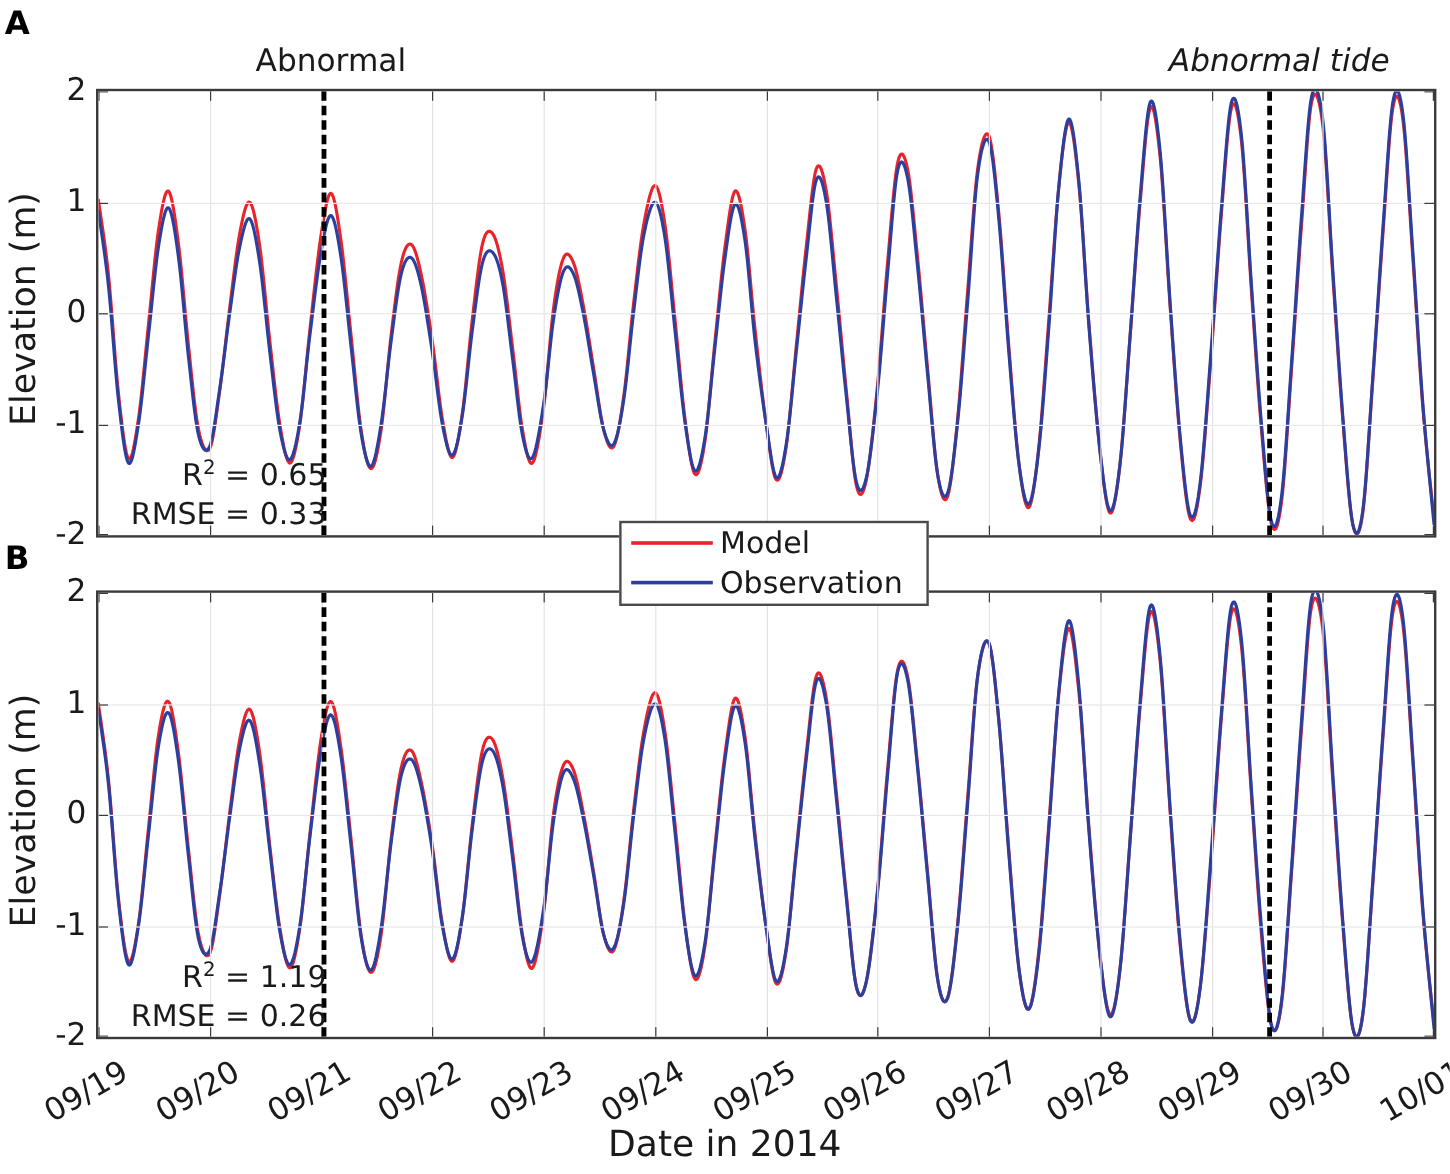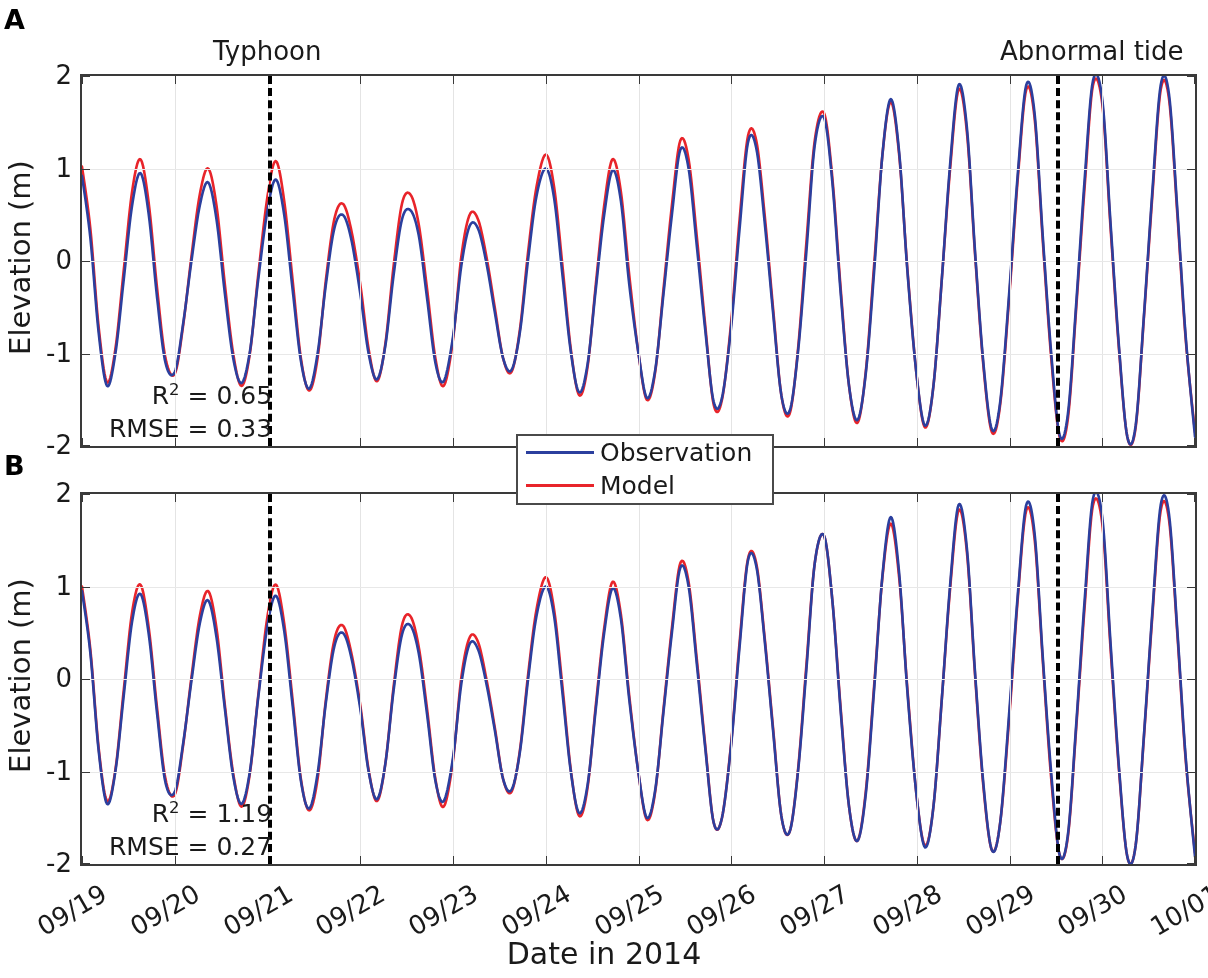--- a/index.html
+++ b/index.html
@@ -174,22 +174,22 @@
     color: #1a1a1a;
     line-height: 1;
   }
 </style>
 </head>
 <body>
 
 <div class="panel-letter" id="letter-a">A</div>
 <div class="panel-letter" id="letter-b">B</div>
 
-<div class="event-label" id="typhoon-label" style="left: 213px;">Typhoon</div>
-<div class="event-label" id="abnormal-tide-label" style="left: 1000px;">Abnormal tide</div>
+<div class="event-label" id="typhoon-label" style="left: 213px;">Abnormal</div>
+<div class="event-label" id="abnormal-tide-label" style="left: 974px; font-style: italic;">Abnormal tide</div>
 
 <div class="axes" id="axes-a">
   <svg class="svg-series" id="svg-a" width="1113" height="370">
       <path d="M0.00 90.65 L0.50 94.17 L1.14 98.49 L1.89 103.52 L2.74 109.20 L3.65 115.45 L4.61 122.20 L5.58 129.36 L6.54 136.87 L7.48 144.65 L8.35 152.63 L9.18 161.22 L10.02 170.76 L10.85 181.00 L11.69 191.68 L12.52 202.57 L13.36 213.43 L14.19 224.01 L15.03 234.05 L15.86 243.33 L16.70 251.60 L17.53 259.25 L18.36 266.76 L19.20 274.00 L20.03 280.84 L20.87 287.15 L21.70 292.80 L22.54 297.66 L23.37 301.59 L24.21 304.48 L25.04 306.18 L25.88 306.61 L26.71 305.86 L27.55 304.07 L28.38 301.36 L29.22 297.85 L30.05 293.68 L30.89 288.96 L31.72 283.84 L32.56 278.44 L33.39 272.88 L34.22 266.85 L35.06 260.05 L35.89 252.62 L36.73 244.69 L37.56 236.40 L38.40 227.88 L39.23 219.27 L40.07 210.70 L40.90 202.32 L41.74 194.25 L42.57 186.18 L43.41 177.78 L44.24 169.21 L45.08 160.58 L45.91 152.05 L46.75 143.75 L47.58 135.81 L48.42 128.39 L49.25 121.61 L50.09 115.63 L50.92 110.17 L51.75 104.96 L52.59 100.09 L53.42 95.66 L54.26 91.75 L55.09 88.45 L55.93 85.86 L56.76 84.07 L57.60 83.17 L58.43 83.25 L59.27 84.40 L60.10 86.57 L60.94 89.64 L61.77 93.53 L62.61 98.11 L63.44 103.27 L64.28 108.92 L65.11 114.94 L65.95 121.22 L66.78 127.65 L67.61 134.58 L68.45 142.32 L69.28 150.68 L70.12 159.51 L70.95 168.64 L71.79 177.89 L72.62 187.09 L73.46 196.09 L74.29 204.69 L75.13 212.75 L75.96 220.57 L76.78 228.49 L77.60 236.41 L78.42 244.21 L79.24 251.77 L80.07 258.99 L80.90 265.75 L81.75 271.94 L82.60 277.43 L83.48 282.13 L84.37 286.16 L85.29 289.72 L86.22 292.80 L87.16 295.34 L88.11 297.33 L89.06 298.73 L90.01 299.51 L90.94 299.65 L91.86 299.10 L92.75 297.85 L93.62 295.72 L94.48 292.66 L95.32 288.78 L96.16 284.23 L96.98 279.12 L97.80 273.59 L98.62 267.75 L99.44 261.75 L100.27 255.71 L101.10 249.75 L101.93 243.64 L102.77 237.12 L103.60 230.27 L104.44 223.18 L105.27 215.93 L106.11 208.61 L106.94 201.31 L107.78 194.12 L108.61 187.11 L109.44 180.38 L110.28 173.72 L111.11 166.93 L111.95 160.10 L112.78 153.32 L113.62 146.67 L114.45 140.24 L115.29 134.11 L116.12 128.37 L116.96 123.10 L117.79 118.40 L118.63 114.07 L119.46 109.90 L120.30 106.00 L121.13 102.42 L121.97 99.26 L122.80 96.60 L123.64 94.51 L124.47 93.08 L125.31 92.38 L126.14 92.50 L126.97 93.47 L127.81 95.21 L128.64 97.67 L129.48 100.77 L130.31 104.47 L131.15 108.68 L131.98 113.36 L132.82 118.43 L133.65 123.83 L134.49 129.50 L135.32 135.72 L136.16 142.71 L136.99 150.32 L137.83 158.40 L138.66 166.79 L139.50 175.34 L140.33 183.91 L141.17 192.33 L142.00 200.45 L142.84 208.13 L143.67 215.60 L144.50 223.18 L145.34 230.78 L146.17 238.32 L147.01 245.70 L147.84 252.86 L148.68 259.70 L149.51 266.14 L150.35 272.10 L151.18 277.50 L152.02 282.53 L152.85 287.38 L153.69 291.97 L154.52 296.22 L155.36 300.05 L156.19 303.36 L157.03 306.09 L157.86 308.14 L158.70 309.43 L159.53 309.88 L160.36 309.47 L161.20 308.28 L162.03 306.38 L162.87 303.81 L163.70 300.63 L164.54 296.89 L165.37 292.65 L166.21 287.97 L167.04 282.90 L167.88 277.50 L168.71 271.51 L169.53 264.73 L170.35 257.31 L171.17 249.38 L171.99 241.08 L172.82 232.54 L173.65 223.92 L174.50 215.34 L175.35 206.95 L176.22 198.88 L177.12 190.82 L178.04 182.45 L178.97 173.92 L179.91 165.34 L180.86 156.85 L181.81 148.57 L182.76 140.64 L183.69 133.19 L184.61 126.35 L185.50 120.25 L186.37 114.64 L187.23 109.24 L188.07 104.15 L188.91 99.46 L189.73 95.28 L190.55 91.68 L191.37 88.77 L192.19 86.64 L193.02 85.38 L193.85 85.10 L194.68 85.87 L195.52 87.64 L196.35 90.30 L197.19 93.75 L198.02 97.88 L198.86 102.57 L199.69 107.73 L200.53 113.23 L201.36 118.99 L202.20 124.88 L203.03 131.16 L203.86 138.11 L204.70 145.61 L205.53 153.53 L206.37 161.76 L207.20 170.19 L208.04 178.69 L208.87 187.15 L209.71 195.46 L210.54 203.50 L211.38 211.57 L212.21 219.97 L213.05 228.54 L213.88 237.17 L214.72 245.70 L215.55 254.01 L216.39 261.94 L217.22 269.36 L218.06 276.14 L218.89 282.13 L219.72 287.53 L220.56 292.60 L221.39 297.28 L222.23 301.51 L223.06 305.25 L223.90 308.43 L224.73 311.00 L225.57 312.91 L226.40 314.09 L227.24 314.50 L228.07 314.09 L228.91 312.91 L229.74 311.00 L230.58 308.43 L231.41 305.25 L232.25 301.51 L233.08 297.28 L233.92 292.60 L234.75 287.53 L235.59 282.13 L236.42 276.05 L237.25 269.06 L238.09 261.35 L238.92 253.12 L239.76 244.55 L240.59 235.84 L241.43 227.18 L242.26 218.78 L243.10 210.82 L243.93 203.50 L244.77 196.54 L245.60 189.58 L246.44 182.70 L247.27 175.99 L248.11 169.51 L248.94 163.34 L249.78 157.57 L250.61 152.26 L251.45 147.51 L252.28 143.38 L253.11 139.82 L253.95 136.74 L254.78 134.11 L255.62 131.93 L256.45 130.19 L257.29 128.88 L258.12 127.98 L258.96 127.48 L259.79 127.37 L260.63 127.65 L261.46 128.36 L262.28 129.55 L263.10 131.19 L263.92 133.24 L264.74 135.69 L265.57 138.48 L266.40 141.61 L267.25 145.03 L268.10 148.71 L268.97 152.63 L269.87 156.90 L270.79 161.62 L271.72 166.74 L272.66 172.18 L273.61 177.89 L274.56 183.79 L275.51 189.83 L276.44 195.94 L277.36 202.06 L278.25 208.13 L279.12 214.37 L279.98 221.00 L280.82 227.89 L281.66 234.91 L282.48 241.95 L283.30 248.86 L284.12 255.54 L284.94 261.85 L285.77 267.67 L286.60 272.88 L287.43 277.74 L288.27 282.53 L289.10 287.15 L289.94 291.49 L290.77 295.42 L291.61 298.85 L292.44 301.66 L293.28 303.73 L294.11 304.97 L294.94 305.25 L295.78 304.55 L296.61 302.96 L297.45 300.56 L298.28 297.44 L299.12 293.69 L299.95 289.38 L300.79 284.59 L301.62 279.42 L302.46 273.95 L303.29 268.25 L304.13 262.00 L304.96 254.92 L305.80 247.20 L306.63 239.00 L307.47 230.50 L308.30 221.87 L309.14 213.30 L309.97 204.95 L310.81 197.00 L311.64 189.62 L312.47 182.52 L313.31 175.32 L314.14 168.15 L314.98 161.11 L315.81 154.30 L316.65 147.84 L317.48 141.84 L318.32 136.40 L319.15 131.64 L319.99 127.65 L320.82 124.41 L321.66 121.80 L322.49 119.78 L323.33 118.29 L324.16 117.30 L325.00 116.77 L325.83 116.66 L326.67 116.92 L327.50 117.51 L328.33 118.40 L329.17 119.63 L330.00 121.27 L330.84 123.32 L331.67 125.76 L332.51 128.58 L333.34 131.76 L334.18 135.31 L335.01 139.21 L335.85 143.44 L336.68 148.00 L337.52 153.03 L338.35 158.63 L339.19 164.70 L340.02 171.15 L340.86 177.89 L341.69 184.83 L342.53 191.88 L343.36 198.94 L344.20 205.93 L345.03 212.75 L345.86 219.69 L346.70 226.99 L347.53 234.53 L348.37 242.17 L349.20 249.75 L350.04 257.15 L350.87 264.23 L351.71 270.84 L352.54 276.85 L353.38 282.13 L354.21 286.92 L355.03 291.52 L355.85 295.84 L356.67 299.77 L357.49 303.23 L358.32 306.10 L359.15 308.30 L360.00 309.73 L360.85 310.28 L361.72 309.88 L362.62 308.41 L363.54 305.95 L364.47 302.60 L365.41 298.48 L366.36 293.69 L367.31 288.34 L368.26 282.55 L369.19 276.43 L370.11 270.08 L371.00 263.63 L371.87 256.61 L372.73 248.68 L373.57 240.06 L374.41 230.99 L375.23 221.71 L376.05 212.45 L376.87 203.46 L377.69 194.95 L378.52 187.18 L379.35 180.38 L380.18 174.32 L381.02 168.65 L381.85 163.37 L382.69 158.51 L383.52 154.07 L384.36 150.07 L385.19 146.53 L386.03 143.45 L386.86 140.85 L387.69 138.75 L388.53 137.19 L389.36 136.20 L390.20 135.72 L391.03 135.72 L391.87 136.15 L392.70 136.97 L393.54 138.15 L394.37 139.64 L395.21 141.39 L396.04 143.38 L396.88 145.70 L397.71 148.48 L398.55 151.66 L399.38 155.18 L400.22 158.98 L401.05 163.02 L401.89 167.24 L402.72 171.57 L403.56 175.97 L404.39 180.38 L405.22 184.90 L406.06 189.66 L406.89 194.62 L407.73 199.73 L408.56 204.95 L409.40 210.23 L410.23 215.55 L411.07 220.85 L411.90 226.10 L412.74 231.25 L413.57 236.50 L414.41 242.02 L415.24 247.68 L416.08 253.38 L416.91 259.00 L417.75 264.44 L418.58 269.58 L419.42 274.32 L420.25 278.54 L421.08 282.13 L421.92 285.26 L422.75 288.16 L423.59 290.76 L424.42 293.00 L425.26 294.84 L426.09 296.22 L426.93 297.08 L427.76 297.37 L428.60 297.03 L429.43 296.00 L430.27 294.25 L431.10 291.82 L431.94 288.76 L432.77 285.12 L433.61 280.97 L434.44 276.35 L435.28 271.33 L436.11 265.96 L436.95 260.29 L437.78 254.38 L438.61 247.95 L439.45 240.80 L440.28 233.07 L441.12 224.92 L441.95 216.51 L442.79 207.98 L443.62 199.48 L444.46 191.18 L445.29 183.22 L446.13 175.75 L446.96 168.57 L447.78 161.39 L448.60 154.29 L449.42 147.30 L450.24 140.48 L451.07 133.90 L451.90 127.61 L452.75 121.66 L453.60 116.10 L454.48 111.00 L455.37 106.16 L456.29 101.42 L457.22 96.87 L458.16 92.61 L459.11 88.74 L460.06 85.36 L461.01 82.56 L461.94 80.44 L462.86 79.09 L463.75 78.63 L464.62 79.03 L465.48 80.22 L466.32 82.12 L467.16 84.69 L467.98 87.88 L468.80 91.61 L469.62 95.85 L470.44 100.53 L471.27 105.60 L472.10 111.00 L472.93 116.97 L473.77 123.69 L474.60 131.04 L475.44 138.90 L476.27 147.13 L477.11 155.62 L477.94 164.24 L478.78 172.86 L479.61 181.37 L480.44 189.62 L481.28 197.93 L482.11 206.57 L482.95 215.43 L483.78 224.37 L484.62 233.27 L485.45 242.02 L486.29 250.47 L487.12 258.52 L487.96 266.03 L488.79 272.88 L489.63 279.33 L490.46 285.68 L491.30 291.80 L492.13 297.59 L492.97 302.94 L493.80 307.73 L494.64 311.85 L495.47 315.20 L496.31 317.66 L497.14 319.13 L497.97 319.60 L498.81 319.20 L499.64 317.99 L500.48 316.02 L501.31 313.34 L502.15 310.02 L502.98 306.11 L503.82 301.66 L504.65 296.73 L505.49 291.38 L506.32 285.28 L507.16 278.20 L507.99 270.33 L508.83 261.85 L509.66 252.93 L510.50 243.76 L511.33 234.51 L512.17 225.37 L513.00 216.51 L513.84 208.13 L514.67 199.93 L515.50 191.59 L516.34 183.18 L517.17 174.79 L518.01 166.50 L518.84 158.40 L519.68 150.56 L520.51 143.08 L521.35 136.03 L522.18 129.50 L523.02 123.21 L523.85 116.92 L524.69 110.77 L525.52 104.89 L526.36 99.44 L527.19 94.53 L528.03 90.33 L528.86 86.95 L529.70 84.54 L530.53 83.25 L531.36 83.07 L532.20 83.88 L533.03 85.58 L533.87 88.10 L534.70 91.34 L535.54 95.24 L536.37 99.70 L537.21 104.64 L538.04 109.97 L538.88 115.63 L539.71 121.91 L540.53 129.09 L541.35 137.01 L542.17 145.48 L542.99 154.36 L543.82 163.47 L544.65 172.64 L545.50 181.71 L546.35 190.51 L547.23 198.88 L548.12 207.07 L549.04 215.41 L549.97 223.82 L550.91 232.21 L551.86 240.50 L552.81 248.60 L553.76 256.44 L554.69 263.92 L555.61 270.97 L556.50 277.50 L557.37 283.77 L558.23 290.01 L559.07 296.09 L559.91 301.88 L560.73 307.27 L561.55 312.13 L562.37 316.33 L563.19 319.75 L564.02 322.27 L564.85 323.75 L565.68 324.22 L566.52 323.82 L567.35 322.61 L568.19 320.64 L569.02 317.97 L569.86 314.65 L570.69 310.74 L571.53 306.29 L572.36 301.36 L573.19 296.00 L574.03 289.92 L574.86 282.90 L575.70 275.10 L576.53 266.70 L577.37 257.84 L578.20 248.71 L579.04 239.47 L579.87 230.29 L580.71 221.32 L581.54 212.75 L582.38 204.34 L583.21 195.80 L584.05 187.19 L584.88 178.56 L585.72 169.97 L586.55 161.47 L587.39 153.12 L588.22 144.97 L589.06 137.08 L589.89 129.50 L590.72 121.90 L591.56 114.03 L592.39 106.09 L593.23 98.27 L594.06 90.77 L594.90 83.77 L595.73 77.47 L596.57 72.08 L597.40 67.77 L598.24 64.75 L599.07 62.96 L599.91 62.16 L600.74 62.29 L601.58 63.27 L602.41 65.04 L603.25 67.53 L604.08 70.66 L604.92 74.37 L605.75 78.59 L606.59 83.25 L607.42 88.64 L608.25 94.98 L609.09 102.13 L609.92 109.93 L610.76 118.23 L611.59 126.87 L612.43 135.71 L613.26 144.60 L614.10 153.37 L614.93 161.88 L615.77 170.33 L616.60 179.01 L617.44 187.85 L618.27 196.80 L619.11 205.81 L619.94 214.82 L620.78 223.78 L621.61 232.62 L622.45 241.30 L623.28 249.75 L624.11 258.36 L624.95 267.40 L625.78 276.64 L626.62 285.86 L627.45 294.84 L628.29 303.36 L629.12 311.20 L629.96 318.13 L630.79 323.93 L631.63 328.38 L632.46 331.62 L633.28 333.96 L634.10 335.44 L634.92 336.07 L635.74 335.89 L636.57 334.92 L637.40 333.20 L638.25 330.74 L639.10 327.58 L639.98 323.75 L640.87 318.99 L641.79 313.13 L642.72 306.33 L643.66 298.74 L644.61 290.51 L645.56 281.79 L646.51 272.74 L647.44 263.51 L648.36 254.26 L649.25 245.13 L650.12 235.80 L650.98 225.96 L651.82 215.72 L652.66 205.20 L653.48 194.54 L654.30 183.85 L655.12 173.27 L655.94 162.91 L656.77 152.90 L657.60 143.38 L658.43 133.91 L659.27 124.14 L660.10 114.27 L660.94 104.52 L661.77 95.10 L662.61 86.21 L663.44 78.06 L664.28 70.85 L665.11 64.81 L665.94 60.12 L666.78 56.72 L667.61 54.32 L668.45 52.87 L669.28 52.32 L670.12 52.61 L670.95 53.69 L671.79 55.50 L672.62 57.98 L673.46 61.08 L674.29 64.75 L675.13 69.26 L675.96 74.81 L676.80 81.27 L677.63 88.47 L678.47 96.26 L679.30 104.49 L680.14 113.00 L680.97 121.66 L681.81 130.29 L682.64 138.75 L683.47 147.27 L684.31 156.14 L685.14 165.29 L685.98 174.64 L686.81 184.13 L687.65 193.69 L688.48 203.26 L689.32 212.75 L690.15 222.10 L690.99 231.25 L691.82 240.54 L692.66 250.23 L693.49 260.14 L694.33 270.06 L695.16 279.81 L696.00 289.19 L696.83 298.01 L697.67 306.06 L698.50 313.17 L699.34 319.13 L700.17 324.16 L701.00 328.60 L701.84 332.40 L702.67 335.52 L703.51 337.91 L704.34 339.55 L705.18 340.38 L706.01 340.36 L706.85 339.46 L707.68 337.63 L708.52 334.71 L709.35 330.67 L710.19 325.63 L711.02 319.72 L711.86 313.05 L712.69 305.77 L713.53 297.98 L714.36 289.82 L715.20 281.41 L716.03 272.88 L716.86 263.90 L717.70 254.19 L718.53 243.88 L719.37 233.10 L720.20 222.00 L721.04 210.72 L721.87 199.38 L722.71 188.15 L723.54 177.14 L724.38 166.50 L725.21 155.80 L726.03 144.67 L726.85 133.30 L727.67 121.91 L728.49 110.71 L729.32 99.90 L730.15 89.69 L731.00 80.29 L731.85 71.91 L732.73 64.75 L733.62 58.56 L734.54 52.98 L735.47 48.07 L736.41 43.88 L737.36 40.47 L738.31 37.89 L739.26 36.20 L740.19 35.45 L741.11 35.70 L742.00 37.00 L742.87 39.52 L743.73 43.29 L744.57 48.17 L745.41 54.02 L746.23 60.70 L747.05 68.08 L747.87 76.01 L748.69 84.36 L749.52 92.99 L750.35 101.75 L751.18 111.04 L752.02 121.21 L752.85 132.09 L753.69 143.49 L754.52 155.23 L755.36 167.13 L756.19 179.01 L757.03 190.70 L757.86 202.00 L758.69 212.75 L759.53 223.29 L760.36 234.02 L761.20 244.80 L762.03 255.48 L762.87 265.94 L763.70 276.02 L764.54 285.59 L765.37 294.52 L766.21 302.66 L767.04 309.88 L767.88 316.41 L768.71 322.53 L769.55 328.16 L770.38 333.22 L771.22 337.63 L772.05 341.29 L772.89 344.13 L773.72 346.06 L774.56 347.00 L775.39 346.88 L776.22 345.60 L777.06 343.21 L777.89 339.82 L778.73 335.52 L779.56 330.40 L780.40 324.56 L781.23 318.11 L782.07 311.13 L782.90 303.73 L783.74 296.00 L784.57 287.63 L785.41 278.35 L786.24 268.31 L787.08 257.67 L787.91 246.57 L788.75 235.17 L789.58 223.63 L790.42 212.08 L791.25 200.70 L792.08 189.62 L792.92 178.45 L793.75 166.79 L794.59 154.83 L795.42 142.76 L796.26 130.77 L797.09 119.05 L797.93 107.79 L798.76 97.17 L799.60 87.39 L800.43 78.63 L801.27 70.52 L802.10 62.66 L802.94 55.20 L803.77 48.28 L804.61 42.03 L805.44 36.60 L806.28 32.13 L807.11 28.76 L807.95 26.64 L808.78 25.90 L809.61 26.62 L810.45 28.69 L811.28 31.99 L812.12 36.38 L812.95 41.74 L813.79 47.94 L814.62 54.86 L815.46 62.37 L816.29 70.33 L817.13 78.63 L817.96 87.68 L818.78 97.87 L819.60 108.98 L820.42 120.79 L821.24 133.08 L822.07 145.65 L822.90 158.26 L823.75 170.71 L824.60 182.78 L825.48 194.25 L826.37 205.51 L827.29 217.00 L828.22 228.59 L829.16 240.13 L830.11 251.48 L831.06 262.52 L832.01 273.08 L832.94 283.05 L833.86 292.28 L834.75 300.63 L835.62 308.38 L836.48 315.83 L837.32 322.88 L838.16 329.41 L838.98 335.31 L839.80 340.47 L840.62 344.78 L841.44 348.13 L842.27 350.41 L843.10 351.50 L843.93 351.38 L844.77 350.13 L845.60 347.85 L846.44 344.62 L847.27 340.52 L848.11 335.63 L848.94 330.04 L849.78 323.82 L850.61 317.08 L851.44 309.88 L852.28 301.88 L853.11 292.82 L853.95 282.87 L854.78 272.21 L855.62 261.02 L856.45 249.49 L857.29 237.79 L858.12 226.11 L858.96 214.62 L859.79 203.50 L860.63 192.44 L861.46 181.08 L862.30 169.52 L863.13 157.88 L863.97 146.27 L864.80 134.79 L865.64 123.57 L866.47 112.70 L867.31 102.31 L868.14 92.50 L868.97 82.79 L869.81 72.78 L870.64 62.75 L871.48 52.95 L872.31 43.65 L873.15 35.11 L873.98 27.60 L874.82 21.39 L875.65 16.72 L876.49 13.87 L877.32 12.79 L878.16 13.17 L878.99 14.90 L879.83 17.87 L880.66 21.97 L881.50 27.08 L882.33 33.11 L883.17 39.92 L884.00 47.42 L884.83 55.50 L885.67 64.68 L886.50 75.37 L887.34 87.28 L888.17 100.12 L889.01 113.60 L889.84 127.43 L890.68 141.31 L891.51 154.96 L892.35 168.07 L893.18 180.38 L894.02 192.25 L894.85 204.20 L895.69 216.15 L896.52 227.99 L897.36 239.63 L898.19 250.97 L899.03 261.91 L899.86 272.36 L900.70 282.21 L901.53 291.38 L902.36 300.14 L903.20 308.76 L904.03 317.11 L904.87 325.04 L905.70 332.42 L906.54 339.11 L907.37 344.96 L908.21 349.84 L909.04 353.60 L909.88 356.13 L910.71 357.47 L911.53 357.83 L912.35 357.22 L913.17 355.68 L913.99 353.23 L914.82 349.91 L915.65 345.73 L916.50 340.73 L917.35 334.94 L918.23 328.38 L919.12 320.67 L920.04 311.58 L920.97 301.34 L921.91 290.19 L922.86 278.37 L923.81 266.10 L924.76 253.64 L925.69 241.20 L926.61 229.04 L927.50 217.38 L928.37 205.87 L929.23 194.10 L930.07 182.15 L930.91 170.13 L931.73 158.12 L932.55 146.22 L933.37 134.54 L934.19 123.17 L935.02 112.21 L935.85 101.75 L936.68 91.32 L937.52 80.55 L938.35 69.71 L939.19 59.05 L940.02 48.85 L940.86 39.37 L941.69 30.86 L942.53 23.61 L943.36 17.85 L944.19 13.87 L945.03 11.53 L945.86 10.47 L946.70 10.64 L947.53 11.99 L948.37 14.45 L949.20 17.98 L950.04 22.52 L950.87 28.01 L951.71 34.40 L952.54 41.62 L953.38 50.22 L954.21 60.53 L955.05 72.24 L955.88 85.03 L956.72 98.57 L957.55 112.55 L958.39 126.66 L959.22 140.56 L960.06 153.95 L960.89 166.50 L961.72 178.60 L962.56 190.81 L963.39 203.03 L964.23 215.19 L965.06 227.20 L965.90 238.98 L966.73 250.45 L967.57 261.52 L968.40 272.10 L969.24 282.13 L970.07 291.92 L970.91 301.77 L971.74 311.49 L972.58 320.90 L973.41 329.82 L974.25 338.07 L975.08 345.47 L975.92 351.83 L976.75 356.99 L977.58 360.75 L978.42 363.25 L979.25 364.75 L980.09 365.25 L980.92 364.78 L981.76 363.35 L982.59 360.97 L983.43 357.66 L984.26 353.42 L985.10 348.28 L985.93 342.25 L986.77 334.94 L987.60 326.12 L988.44 316.04 L989.27 304.95 L990.11 293.11 L990.94 280.76 L991.78 268.14 L992.61 255.52 L993.45 243.14 L994.28 231.25 L995.11 219.52 L995.95 207.50 L996.78 195.27 L997.62 182.93 L998.45 170.55 L999.29 158.21 L1000.12 146.01 L1000.96 134.01 L1001.79 122.32 L1002.63 111.00 L1003.46 99.53 L1004.28 87.54 L1005.10 75.33 L1005.92 63.20 L1006.74 51.45 L1007.57 40.40 L1008.40 30.35 L1009.25 21.61 L1010.10 14.47 L1010.98 9.25 L1011.87 5.75 L1012.79 3.55 L1013.72 2.61 L1014.66 2.89 L1015.61 4.34 L1016.56 6.92 L1017.51 10.59 L1018.44 15.32 L1019.36 21.05 L1020.25 27.75 L1021.12 35.95 L1021.98 45.99 L1022.82 57.54 L1023.66 70.26 L1024.48 83.83 L1025.30 97.90 L1026.12 112.15 L1026.94 126.24 L1027.77 139.85 L1028.60 152.63 L1029.43 164.98 L1030.27 177.49 L1031.10 190.06 L1031.94 202.61 L1032.77 215.06 L1033.61 227.33 L1034.44 239.33 L1035.28 250.97 L1036.11 262.18 L1036.94 272.88 L1037.78 283.41 L1038.61 294.08 L1039.45 304.68 L1040.28 315.02 L1041.12 324.91 L1041.95 334.15 L1042.79 342.55 L1043.62 349.91 L1044.46 356.04 L1045.29 360.75 L1046.13 364.22 L1046.96 366.74 L1047.80 368.32 L1048.63 368.93 L1049.47 368.55 L1050.30 367.19 L1051.14 364.81 L1051.97 361.42 L1052.81 356.98 L1053.64 351.50 L1054.47 344.56 L1055.31 335.96 L1056.14 325.97 L1056.98 314.87 L1057.81 302.94 L1058.65 290.45 L1059.48 277.69 L1060.32 264.92 L1061.15 252.43 L1061.99 240.50 L1062.82 228.79 L1063.66 216.82 L1064.49 204.67 L1065.33 192.40 L1066.16 180.09 L1067.00 167.80 L1067.83 155.60 L1068.67 143.56 L1069.50 131.75 L1070.33 120.25 L1071.17 108.53 L1072.00 96.24 L1072.84 83.68 L1073.67 71.15 L1074.51 58.97 L1075.34 47.43 L1076.18 36.85 L1077.01 27.53 L1077.85 19.77 L1078.68 13.87 L1079.52 9.64 L1080.35 6.62 L1081.19 4.80 L1082.02 4.14 L1082.86 4.62 L1083.69 6.22 L1084.53 8.89 L1085.36 12.62 L1086.20 17.37 L1087.03 23.13 L1087.86 30.34 L1088.70 39.29 L1089.53 49.70 L1090.37 61.27 L1091.20 73.71 L1092.04 86.73 L1092.87 100.03 L1093.71 113.33 L1094.54 126.33 L1095.38 138.75 L1096.21 151.01 L1097.03 163.65 L1097.85 176.55 L1098.67 189.59 L1099.49 202.63 L1100.32 215.56 L1101.15 228.25 L1102.00 240.57 L1102.85 252.41 L1103.73 263.63 L1104.66 274.60 L1105.67 285.68 L1106.73 296.67 L1107.81 307.40 L1108.88 317.68 L1109.91 327.34 L1110.87 336.19 L1111.72 344.06 L1112.44 350.77 L1113.00 356.13" fill="none" stroke="#e8242a" stroke-width="2.6" stroke-linejoin="round" stroke-linecap="round"></path>
       <path d="M0.00 99.90 L0.50 103.44 L1.14 107.80 L1.89 112.89 L2.74 118.63 L3.65 124.93 L4.61 131.71 L5.58 138.88 L6.54 146.36 L7.48 154.05 L8.35 161.88 L9.18 170.25 L10.02 179.48 L10.85 189.35 L11.69 199.63 L12.52 210.09 L13.36 220.51 L14.19 230.65 L15.03 240.29 L15.86 249.20 L16.70 257.15 L17.53 264.53 L18.36 271.78 L19.20 278.78 L20.03 285.39 L20.87 291.49 L21.70 296.95 L22.54 301.65 L23.37 305.46 L24.21 308.24 L25.04 309.88 L25.88 310.27 L26.71 309.51 L27.55 307.73 L28.38 305.05 L29.22 301.61 L30.05 297.53 L30.89 292.95 L31.72 288.00 L32.56 282.81 L33.39 277.50 L34.22 271.79 L35.06 265.36 L35.89 258.36 L36.73 250.90 L37.56 243.10 L38.40 235.10 L39.23 227.01 L40.07 218.97 L40.90 211.09 L41.74 203.50 L42.57 195.91 L43.41 188.03 L44.24 179.99 L45.08 171.90 L45.91 163.90 L46.75 156.10 L47.58 148.64 L48.42 141.64 L49.25 135.21 L50.09 129.50 L50.92 124.24 L51.75 119.18 L52.59 114.40 L53.42 110.00 L54.26 106.09 L55.09 102.75 L55.93 100.09 L56.76 98.20 L57.60 97.18 L58.43 97.13 L59.27 98.10 L60.10 100.05 L60.94 102.86 L61.77 106.45 L62.61 110.71 L63.44 115.55 L64.28 120.87 L65.11 126.58 L65.95 132.57 L66.78 138.75 L67.61 145.47 L68.45 153.03 L69.28 161.25 L70.12 169.94 L70.95 178.93 L71.79 188.03 L72.62 197.07 L73.46 205.87 L74.29 214.24 L75.13 222.00 L75.96 229.47 L76.78 237.02 L77.60 244.53 L78.42 251.90 L79.24 259.00 L80.07 265.73 L80.90 271.99 L81.75 277.65 L82.60 282.61 L83.48 286.75 L84.37 290.18 L85.29 293.07 L86.22 295.41 L87.16 297.20 L88.11 298.43 L89.06 299.09 L90.01 299.19 L90.94 298.71 L91.86 297.65 L92.75 296.00 L93.62 293.58 L94.48 290.29 L95.32 286.25 L96.16 281.60 L96.98 276.46 L97.80 270.96 L98.62 265.22 L99.44 259.38 L100.27 253.57 L101.10 247.90 L101.93 242.18 L102.77 236.15 L103.60 229.88 L104.44 223.45 L105.27 216.91 L106.11 210.34 L106.94 203.79 L107.78 197.34 L108.61 191.06 L109.44 185.00 L110.28 179.00 L111.11 172.91 L111.95 166.79 L112.78 160.71 L113.62 154.76 L114.45 149.01 L115.29 143.54 L116.12 138.41 L116.96 133.71 L117.79 129.50 L118.63 125.61 L119.46 121.84 L120.30 118.29 L121.13 115.03 L121.97 112.16 L122.80 109.74 L123.64 107.87 L124.47 106.63 L125.31 106.11 L126.14 106.37 L126.97 107.47 L127.81 109.33 L128.64 111.89 L129.48 115.07 L130.31 118.80 L131.15 123.03 L131.98 127.66 L132.82 132.65 L133.65 137.91 L134.49 143.38 L135.32 149.32 L136.16 155.95 L136.99 163.15 L137.83 170.75 L138.66 178.64 L139.50 186.67 L140.33 194.69 L141.17 202.58 L142.00 210.18 L142.84 217.38 L143.67 224.40 L144.50 231.55 L145.34 238.73 L146.17 245.85 L147.01 252.81 L147.84 259.53 L148.68 265.91 L149.51 271.87 L150.35 277.30 L151.18 282.13 L152.02 286.49 L152.85 290.57 L153.69 294.32 L154.52 297.69 L155.36 300.63 L156.19 303.08 L157.03 305.01 L157.86 306.35 L158.70 307.07 L159.53 307.10 L160.36 306.42 L161.20 305.07 L162.03 303.09 L162.87 300.54 L163.70 297.45 L164.54 293.87 L165.37 289.85 L166.21 285.45 L167.04 280.70 L167.88 275.65 L168.71 270.07 L169.53 263.78 L170.35 256.91 L171.17 249.59 L171.99 241.95 L172.82 234.11 L173.65 226.22 L174.50 218.40 L175.35 210.79 L176.22 203.50 L177.12 196.28 L178.04 188.83 L178.97 181.26 L179.91 173.69 L180.86 166.21 L181.81 158.94 L182.76 151.99 L183.69 145.47 L184.61 139.48 L185.50 134.13 L186.37 129.20 L187.23 124.48 L188.07 120.04 L188.91 115.97 L189.73 112.33 L190.55 109.22 L191.37 106.71 L192.19 104.88 L193.02 103.82 L193.85 103.60 L194.68 104.28 L195.52 105.81 L196.35 108.09 L197.19 111.07 L198.02 114.64 L198.86 118.74 L199.69 123.28 L200.53 128.18 L201.36 133.37 L202.20 138.75 L203.03 144.58 L203.86 151.09 L204.70 158.15 L205.53 165.64 L206.37 173.44 L207.20 181.42 L208.04 189.46 L208.87 197.45 L209.71 205.25 L210.54 212.75 L211.38 220.24 L212.21 228.01 L213.05 235.93 L213.88 243.87 L214.72 251.72 L215.55 259.33 L216.39 266.58 L217.22 273.34 L218.06 279.49 L218.89 284.90 L219.72 289.76 L220.56 294.30 L221.39 298.47 L222.23 302.22 L223.06 305.48 L223.90 308.21 L224.73 310.35 L225.57 311.84 L226.40 312.62 L227.24 312.65 L228.07 311.84 L228.91 310.19 L229.74 307.81 L230.58 304.76 L231.41 301.15 L232.25 297.04 L233.08 292.54 L233.92 287.73 L234.75 282.68 L235.59 277.50 L236.42 271.89 L237.25 265.59 L238.09 258.77 L238.92 251.55 L239.76 244.08 L240.59 236.52 L241.43 229.00 L242.26 221.66 L243.10 214.65 L243.93 208.13 L244.77 201.83 L245.60 195.47 L246.44 189.14 L247.27 182.93 L248.11 176.91 L248.94 171.16 L249.78 165.78 L250.61 160.84 L251.45 156.43 L252.28 152.63 L253.11 149.39 L253.95 146.59 L254.78 144.24 L255.62 142.30 L256.45 140.77 L257.29 139.64 L258.12 138.88 L258.96 138.49 L259.79 138.45 L260.63 138.75 L261.46 139.42 L262.28 140.49 L263.10 141.95 L263.92 143.78 L264.74 145.98 L265.57 148.52 L266.40 151.39 L267.25 154.59 L268.10 158.08 L268.97 161.88 L269.87 166.09 L270.79 170.83 L271.72 176.00 L272.66 181.52 L273.61 187.31 L274.56 193.29 L275.51 199.37 L276.44 205.46 L277.36 211.49 L278.25 217.38 L279.12 223.35 L279.98 229.65 L280.82 236.15 L281.66 242.73 L282.48 249.29 L283.30 255.69 L284.12 261.83 L284.94 267.59 L285.77 272.85 L286.60 277.50 L287.43 281.74 L288.27 285.82 L289.10 289.65 L289.94 293.17 L290.77 296.29 L291.61 298.95 L292.44 301.06 L293.28 302.56 L294.11 303.36 L294.94 303.40 L295.78 302.64 L296.61 301.14 L297.45 298.96 L298.28 296.16 L299.12 292.82 L299.95 288.99 L300.79 284.74 L301.62 280.13 L302.46 275.23 L303.29 270.10 L304.13 264.44 L304.96 258.03 L305.80 251.02 L306.63 243.59 L307.47 235.87 L308.30 228.05 L309.14 220.28 L309.97 212.72 L310.81 205.53 L311.64 198.88 L312.47 192.48 L313.31 186.03 L314.14 179.61 L314.98 173.32 L315.81 167.25 L316.65 161.49 L317.48 156.13 L318.32 151.26 L319.15 146.98 L319.99 143.38 L320.82 140.42 L321.66 138.02 L322.49 136.12 L323.33 134.70 L324.16 133.72 L325.00 133.14 L325.83 132.93 L326.67 133.04 L327.50 133.46 L328.33 134.13 L329.17 135.07 L330.00 136.32 L330.84 137.91 L331.67 139.83 L332.51 142.10 L333.34 144.74 L334.18 147.74 L335.01 151.13 L335.85 154.91 L336.68 159.10 L337.52 163.85 L338.35 169.22 L339.19 175.12 L340.02 181.44 L340.86 188.06 L341.69 194.89 L342.53 201.80 L343.36 208.69 L344.20 215.46 L345.03 222.00 L345.86 228.61 L346.70 235.57 L347.53 242.75 L348.37 249.99 L349.20 257.15 L350.04 264.09 L350.87 270.67 L351.71 276.73 L352.54 282.14 L353.38 286.75 L354.21 290.76 L355.03 294.42 L355.85 297.68 L356.67 300.50 L357.49 302.82 L358.32 304.60 L359.15 305.78 L360.00 306.32 L360.85 306.16 L361.72 305.25 L362.62 303.48 L363.54 300.82 L364.47 297.40 L365.41 293.31 L366.36 288.66 L367.31 283.56 L368.26 278.12 L369.19 272.45 L370.11 266.66 L371.00 260.85 L371.87 254.67 L372.73 247.82 L373.57 240.46 L374.41 232.78 L375.23 224.95 L376.05 217.14 L376.87 209.53 L377.69 202.29 L378.52 195.59 L379.35 189.62 L380.18 184.18 L381.02 178.98 L381.85 174.04 L382.69 169.41 L383.52 165.11 L384.36 161.19 L385.19 157.66 L386.03 154.58 L386.86 151.96 L387.69 149.85 L388.53 148.26 L389.36 147.18 L390.20 146.56 L391.03 146.39 L391.87 146.61 L392.70 147.21 L393.54 148.14 L394.37 149.38 L395.21 150.88 L396.04 152.63 L396.88 154.71 L397.71 157.22 L398.55 160.11 L399.38 163.34 L400.22 166.85 L401.05 170.58 L401.89 174.50 L402.72 178.55 L403.56 182.69 L404.39 186.85 L405.22 191.17 L406.06 195.75 L406.89 200.56 L407.73 205.53 L408.56 210.61 L409.40 215.75 L410.23 220.91 L411.07 226.01 L411.90 231.02 L412.74 235.87 L413.57 240.77 L414.41 245.85 L415.24 251.03 L416.08 256.22 L416.91 261.31 L417.75 266.22 L418.58 270.85 L419.42 275.11 L420.25 278.90 L421.08 282.13 L421.92 284.93 L422.75 287.50 L423.59 289.79 L424.42 291.75 L425.26 293.34 L426.09 294.51 L426.93 295.22 L427.76 295.43 L428.60 295.09 L429.43 294.15 L430.27 292.60 L431.10 290.48 L431.94 287.82 L432.77 284.66 L433.61 281.03 L434.44 276.97 L435.28 272.51 L436.11 267.70 L436.95 262.57 L437.78 257.15 L438.61 251.20 L439.45 244.54 L440.28 237.32 L441.12 229.68 L441.95 221.77 L442.79 213.73 L443.62 205.70 L444.46 197.83 L445.29 190.27 L446.13 183.15 L446.96 176.25 L447.78 169.30 L448.60 162.36 L449.42 155.50 L450.24 148.81 L451.07 142.35 L451.90 136.19 L452.75 130.40 L453.60 125.07 L454.48 120.25 L455.37 115.79 L456.29 111.53 L457.22 107.53 L458.16 103.87 L459.11 100.59 L460.06 97.78 L461.01 95.50 L461.94 93.82 L462.86 92.79 L463.75 92.50 L464.62 92.93 L465.48 93.99 L466.32 95.68 L467.16 97.95 L467.98 100.77 L468.80 104.11 L469.62 107.95 L470.44 112.24 L471.27 116.97 L472.10 122.10 L472.93 127.87 L473.77 134.44 L474.60 141.67 L475.44 149.41 L476.27 157.54 L477.11 165.90 L477.94 174.36 L478.78 182.77 L479.61 190.99 L480.44 198.88 L481.28 206.71 L482.11 214.81 L482.95 223.04 L483.78 231.32 L484.62 239.52 L485.45 247.54 L486.29 255.27 L487.12 262.60 L487.96 269.43 L488.79 275.65 L489.63 281.49 L490.46 287.19 L491.30 292.67 L492.13 297.81 L492.97 302.53 L493.80 306.73 L494.64 310.31 L495.47 313.17 L496.31 315.21 L497.14 316.35 L497.97 316.56 L498.81 315.95 L499.64 314.57 L500.48 312.49 L501.31 309.76 L502.15 306.45 L502.98 302.62 L503.82 298.32 L504.65 293.63 L505.49 288.60 L506.32 282.95 L507.16 276.48 L507.99 269.32 L508.83 261.63 L509.66 253.57 L510.50 245.27 L511.33 236.88 L512.17 228.57 L513.00 220.48 L513.84 212.75 L514.67 205.14 L515.50 197.36 L516.34 189.48 L517.17 181.60 L518.01 173.78 L518.84 166.13 L519.68 158.72 L520.51 151.63 L521.35 144.94 L522.18 138.75 L523.02 132.77 L523.85 126.78 L524.69 120.89 L525.52 115.26 L526.36 110.02 L527.19 105.29 L528.03 101.23 L528.86 97.96 L529.70 95.62 L530.53 94.35 L531.36 94.13 L532.20 94.82 L533.03 96.34 L533.87 98.63 L534.70 101.63 L535.54 105.27 L536.37 109.48 L537.21 114.20 L538.04 119.35 L538.88 124.88 L539.71 131.13 L540.53 138.37 L541.35 146.41 L542.17 155.04 L542.99 164.07 L543.82 173.29 L544.65 182.51 L545.50 191.52 L546.35 200.12 L547.23 208.13 L548.12 215.74 L549.04 223.29 L549.97 230.74 L550.91 238.07 L551.86 245.24 L552.81 252.21 L553.76 258.96 L554.69 265.45 L555.61 271.64 L556.50 277.50 L557.37 283.28 L558.23 289.13 L559.07 294.93 L559.91 300.52 L560.73 305.77 L561.55 310.53 L562.37 314.67 L563.19 318.04 L564.02 320.49 L564.85 321.90 L565.68 322.27 L566.52 321.75 L567.35 320.42 L568.19 318.35 L569.02 315.60 L569.86 312.24 L570.69 308.35 L571.53 303.99 L572.36 299.24 L573.19 294.15 L574.03 288.47 L574.86 281.96 L575.70 274.78 L576.53 267.06 L577.37 258.94 L578.20 250.57 L579.04 242.09 L579.87 233.63 L580.71 225.35 L581.54 217.38 L582.38 209.52 L583.21 201.55 L584.05 193.49 L584.88 185.39 L585.72 177.31 L586.55 169.29 L587.39 161.38 L588.22 153.62 L589.06 146.06 L589.89 138.75 L590.72 131.34 L591.56 123.58 L592.39 115.68 L593.23 107.86 L594.06 100.30 L594.90 93.24 L595.73 86.87 L596.57 81.40 L597.40 77.04 L598.24 74.00 L599.07 72.21 L599.91 71.41 L600.74 71.54 L601.58 72.52 L602.41 74.29 L603.25 76.78 L604.08 79.91 L604.92 83.62 L605.75 87.84 L606.59 92.50 L607.42 97.91 L608.25 104.30 L609.09 111.52 L609.92 119.40 L610.76 127.77 L611.59 136.46 L612.43 145.30 L613.26 154.14 L614.10 162.80 L614.93 171.13 L615.77 179.32 L616.60 187.67 L617.44 196.14 L618.27 204.67 L619.11 213.21 L619.94 221.72 L620.78 230.14 L621.61 238.42 L622.45 246.52 L623.28 254.38 L624.11 262.32 L624.95 270.59 L625.78 278.99 L626.62 287.33 L627.45 295.42 L628.29 303.08 L629.12 310.12 L629.96 316.34 L630.79 321.57 L631.63 325.60 L632.46 328.57 L633.28 330.75 L634.10 332.15 L634.92 332.80 L635.74 332.71 L636.57 331.90 L637.40 330.40 L638.25 328.22 L639.10 325.38 L639.98 321.90 L640.87 317.57 L641.79 312.25 L642.72 306.07 L643.66 299.17 L644.61 291.66 L645.56 283.69 L646.51 275.39 L647.44 266.87 L648.36 258.28 L649.25 249.75 L650.12 241.00 L650.98 231.75 L651.82 222.10 L652.66 212.17 L653.48 202.05 L654.30 191.87 L655.12 181.73 L655.94 171.74 L656.77 162.00 L657.60 152.63 L658.43 143.16 L659.27 133.24 L660.10 123.12 L660.94 113.02 L661.77 103.20 L662.61 93.88 L663.44 85.33 L664.28 77.77 L665.11 71.44 L665.94 66.60 L666.78 63.14 L667.61 60.75 L668.45 59.38 L669.28 58.94 L670.12 59.37 L670.95 60.61 L671.79 62.57 L672.62 65.19 L673.46 68.41 L674.29 72.15 L675.13 76.71 L675.96 82.32 L676.80 88.82 L677.63 96.07 L678.47 103.89 L679.30 112.13 L680.14 120.64 L680.97 129.25 L681.81 137.81 L682.64 146.15 L683.47 154.51 L684.31 163.19 L685.14 172.12 L685.98 181.22 L686.81 190.43 L687.65 199.70 L688.48 208.94 L689.32 218.09 L690.15 227.09 L690.99 235.87 L691.82 244.77 L692.66 254.02 L693.49 263.45 L694.33 272.88 L695.16 282.13 L696.00 291.00 L696.83 299.32 L697.67 306.90 L698.50 313.56 L699.34 319.13 L700.17 323.77 L701.00 327.79 L701.84 331.17 L702.67 333.87 L703.51 335.89 L704.34 337.20 L705.18 337.77 L706.01 337.58 L706.85 336.62 L707.68 334.85 L708.52 332.15 L709.35 328.46 L710.19 323.88 L711.02 318.52 L711.86 312.48 L712.69 305.86 L713.53 298.76 L714.36 291.29 L715.20 283.56 L716.03 275.65 L716.86 267.34 L717.70 258.38 L718.53 248.88 L719.37 238.93 L720.20 228.65 L721.04 218.13 L721.87 207.48 L722.71 196.80 L723.54 186.19 L724.38 175.75 L725.21 165.02 L726.03 153.63 L726.85 141.84 L727.67 129.89 L728.49 118.05 L729.32 106.57 L730.15 95.71 L731.00 85.72 L731.85 76.86 L732.73 69.38 L733.62 63.00 L734.54 57.31 L735.47 52.36 L736.41 48.17 L737.36 44.80 L738.31 42.29 L739.26 40.67 L740.19 40.00 L741.11 40.30 L742.00 41.62 L742.87 44.15 L743.73 47.91 L744.57 52.79 L745.41 58.64 L746.23 65.33 L747.05 72.70 L747.87 80.64 L748.69 88.98 L749.52 97.61 L750.35 106.37 L751.18 115.69 L752.02 125.91 L752.85 136.86 L753.69 148.33 L754.52 160.14 L755.36 172.09 L756.19 183.98 L757.03 195.62 L757.86 206.82 L758.69 217.38 L759.53 227.64 L760.36 237.99 L761.20 248.32 L762.03 258.50 L762.87 268.42 L763.70 277.96 L764.54 286.99 L765.37 295.40 L766.21 303.07 L767.04 309.88 L767.88 316.02 L768.71 321.74 L769.55 326.96 L770.38 331.62 L771.22 335.66 L772.05 339.00 L772.89 341.58 L773.72 343.34 L774.56 344.20 L775.39 344.10 L776.22 342.98 L777.06 340.89 L777.89 337.89 L778.73 334.06 L779.56 329.47 L780.40 324.21 L781.23 318.34 L782.07 311.94 L782.90 305.08 L783.74 297.85 L784.57 289.99 L785.41 281.30 L786.24 271.90 L787.08 261.90 L787.91 251.43 L788.75 240.60 L789.58 229.53 L790.42 218.34 L791.25 207.16 L792.08 196.10 L792.92 184.71 L793.75 172.62 L794.59 160.06 L795.42 147.27 L796.26 134.47 L797.09 121.91 L797.93 109.81 L798.76 98.41 L799.60 87.93 L800.43 78.63 L801.27 70.08 L802.10 61.83 L802.94 54.01 L803.77 46.77 L804.61 40.24 L805.44 34.56 L806.28 29.87 L807.11 26.31 L807.95 24.01 L808.78 23.13 L809.61 23.71 L810.45 25.66 L811.28 28.86 L812.12 33.18 L812.95 38.50 L813.79 44.70 L814.62 51.66 L815.46 59.25 L816.29 67.36 L817.13 75.85 L817.96 85.21 L818.78 95.83 L819.60 107.46 L820.42 119.84 L821.24 132.74 L822.07 145.89 L822.90 159.05 L823.75 171.98 L824.60 184.41 L825.48 196.10 L826.37 207.44 L827.29 218.90 L828.22 230.36 L829.16 241.71 L830.11 252.81 L831.06 263.57 L832.01 273.84 L832.94 283.52 L833.86 292.49 L834.75 300.63 L835.62 308.17 L836.48 315.40 L837.32 322.21 L838.16 328.49 L838.98 334.16 L839.80 339.10 L840.62 343.22 L841.44 346.42 L842.27 348.59 L843.10 349.65 L843.93 349.57 L844.77 348.44 L845.60 346.34 L846.44 343.33 L847.27 339.47 L848.11 334.84 L848.94 329.50 L849.78 323.51 L850.61 316.95 L851.44 309.88 L852.28 301.98 L853.11 293.01 L853.95 283.15 L854.78 272.56 L855.62 261.43 L856.45 249.91 L857.29 238.19 L858.12 226.43 L858.96 214.81 L859.79 203.50 L860.63 192.15 L861.46 180.38 L862.30 168.33 L863.13 156.14 L863.97 143.95 L864.80 131.91 L865.64 120.13 L866.47 108.78 L867.31 97.98 L868.14 87.88 L868.97 77.97 L869.81 67.86 L870.64 57.78 L871.48 47.99 L872.31 38.73 L873.15 30.27 L873.98 22.83 L874.82 16.69 L875.65 12.08 L876.49 9.25 L877.32 8.16 L878.16 8.52 L878.99 10.22 L879.83 13.16 L880.66 17.23 L881.50 22.33 L882.33 28.34 L883.17 35.18 L884.00 42.72 L884.83 50.88 L885.67 60.17 L886.50 71.03 L887.34 83.13 L888.17 96.19 L889.01 109.90 L889.84 123.96 L890.68 138.06 L891.51 151.90 L892.35 165.18 L893.18 177.60 L894.02 189.54 L894.85 201.55 L895.69 213.51 L896.52 225.35 L897.36 236.97 L898.19 248.28 L899.03 259.19 L899.86 269.61 L900.70 279.44 L901.53 288.60 L902.36 297.36 L903.20 305.99 L904.03 314.34 L904.87 322.27 L905.70 329.65 L906.54 336.33 L907.37 342.18 L908.21 347.06 L909.04 350.83 L909.88 353.35 L910.71 354.70 L911.53 355.08 L912.35 354.50 L913.17 352.99 L913.99 350.58 L914.82 347.27 L915.65 343.09 L916.50 338.08 L917.35 332.24 L918.23 325.60 L919.12 317.77 L920.04 308.52 L920.97 298.09 L921.91 286.72 L922.86 274.67 L923.81 262.17 L924.76 249.49 L925.69 236.86 L926.61 224.53 L927.50 212.75 L928.37 201.18 L929.23 189.36 L930.07 177.39 L930.91 165.37 L931.73 153.38 L932.55 141.51 L933.37 129.86 L934.19 118.52 L935.02 107.58 L935.85 97.13 L936.68 86.69 L937.52 75.92 L938.35 65.08 L939.19 54.43 L940.02 44.23 L940.86 34.74 L941.69 26.24 L942.53 18.98 L943.36 13.23 L944.19 9.25 L945.03 6.91 L945.86 5.85 L946.70 6.02 L947.53 7.36 L948.37 9.83 L949.20 13.36 L950.04 17.89 L950.87 23.38 L951.71 29.77 L952.54 37.00 L953.38 45.60 L954.21 55.91 L955.05 67.62 L955.88 80.40 L956.72 93.95 L957.55 107.93 L958.39 122.03 L959.22 135.94 L960.06 149.33 L960.89 161.88 L961.72 173.97 L962.56 186.14 L963.39 198.32 L964.23 210.43 L965.06 222.40 L965.90 234.16 L966.73 245.62 L967.57 256.71 L968.40 267.37 L969.24 277.50 L970.07 287.49 L970.91 297.61 L971.74 307.67 L972.58 317.45 L973.41 326.76 L974.25 335.38 L975.08 343.10 L975.92 349.74 L976.75 355.07 L977.58 358.90 L978.42 361.33 L979.25 362.65 L980.09 362.89 L980.92 362.09 L981.76 360.29 L982.59 357.52 L983.43 353.84 L984.26 349.27 L985.10 343.85 L985.93 337.63 L986.77 330.21 L987.60 321.36 L988.44 311.30 L989.27 300.26 L990.11 288.48 L990.94 276.20 L991.78 263.64 L992.61 251.03 L993.45 238.62 L994.28 226.63 L995.11 214.70 L995.95 202.40 L996.78 189.84 L997.62 177.13 L998.45 164.36 L999.29 151.66 L1000.12 139.12 L1000.96 126.86 L1001.79 114.98 L1002.63 103.60 L1003.46 92.20 L1004.28 80.39 L1005.10 68.44 L1005.92 56.64 L1006.74 45.27 L1007.57 34.60 L1008.40 24.93 L1009.25 16.52 L1010.10 9.66 L1010.98 4.63 L1011.87 1.24 L1012.79 -0.90 L1013.72 -1.81 L1014.66 -1.54 L1015.61 -0.12 L1016.56 2.43 L1017.51 6.06 L1018.44 10.74 L1019.36 16.44 L1020.25 23.13 L1021.12 31.32 L1021.98 41.34 L1022.82 52.86 L1023.66 65.55 L1024.48 79.09 L1025.30 93.14 L1026.12 107.39 L1026.94 121.50 L1027.77 135.15 L1028.60 148.00 L1029.43 160.46 L1030.27 173.10 L1031.10 185.82 L1031.94 198.55 L1032.77 211.19 L1033.61 223.66 L1034.44 235.87 L1035.28 247.74 L1036.11 259.18 L1036.94 270.10 L1037.78 280.90 L1038.61 291.87 L1039.45 302.81 L1040.28 313.51 L1041.12 323.75 L1041.95 333.33 L1042.79 342.02 L1043.62 349.64 L1044.46 355.95 L1045.29 360.75 L1046.13 364.21 L1046.96 366.64 L1047.80 368.05 L1048.63 368.43 L1049.47 367.80 L1050.30 366.17 L1051.14 363.53 L1051.97 359.89 L1052.81 355.26 L1053.64 349.65 L1054.47 342.65 L1055.31 334.04 L1056.14 324.07 L1056.98 313.02 L1057.81 301.15 L1058.65 288.71 L1059.48 275.98 L1060.32 263.22 L1061.15 250.69 L1061.99 238.65 L1062.82 226.76 L1063.66 214.55 L1064.49 202.10 L1065.33 189.51 L1066.16 176.85 L1067.00 164.21 L1067.83 151.69 L1068.67 139.36 L1069.50 127.31 L1070.33 115.63 L1071.17 103.79 L1072.00 91.43 L1072.84 78.85 L1073.67 66.33 L1074.51 54.17 L1075.34 42.68 L1076.18 32.14 L1077.01 22.86 L1077.85 15.13 L1078.68 9.25 L1079.52 5.01 L1080.35 2.00 L1081.19 0.18 L1082.02 -0.48 L1082.86 0.00 L1083.69 1.59 L1084.53 4.26 L1085.36 7.99 L1086.20 12.75 L1087.03 18.50 L1087.86 25.70 L1088.70 34.64 L1089.53 45.02 L1090.37 56.56 L1091.20 68.97 L1092.04 81.97 L1092.87 95.27 L1093.71 108.59 L1094.54 121.63 L1095.38 134.13 L1096.21 146.47 L1097.03 159.19 L1097.85 172.17 L1098.67 185.30 L1099.49 198.47 L1100.32 211.56 L1101.15 224.45 L1102.00 237.04 L1102.85 249.21 L1103.73 260.85 L1104.66 272.38 L1105.67 284.15 L1106.73 295.94 L1107.81 307.54 L1108.88 318.72 L1109.91 329.27 L1110.87 338.97 L1111.72 347.59 L1112.44 354.93 L1113.00 360.75" fill="none" stroke="#2b3f9e" stroke-width="2.6" stroke-linejoin="round" stroke-linecap="round"></path>
     </svg>
 <div class="tick-top" style="left: 0px;"></div>
     <div class="tick-bottom" style="left: 0px;"></div>
     <div class="gridline-v" style="left: 92.75px;"></div>
     <div class="tick-top" style="left: 92.75px;"></div>
@@ -316,32 +316,32 @@
   </div>
 </div>
 
 <div class="stats" id="stats-b" style="left: 102.137px; top: 797.4px; width: 170px;">
   <div class="stats-row">
     <span>R</span><sup>2</sup>
     <span>= 1.19</span>
   </div>
   <div class="stats-row">
     <span>RMSE</span>
-    <span>= 0.27</span>
+    <span>= 0.26</span>
   </div>
 </div>
 
 <div id="legend">
+  <div class="legend-row">
+    <span class="legend-swatch" id="legend-swatch-model" style="border-top-color: rgb(232, 36, 42);"></span>
+    <span class="legend-text">Model</span>
+  </div>
   <div class="legend-row">
     <span class="legend-swatch" id="legend-swatch-observation" style="border-top-color: rgb(43, 63, 158);"></span>
     <span class="legend-text">Observation</span>
-  </div>
-  <div class="legend-row">
-    <span class="legend-swatch" id="legend-swatch-model" style="border-top-color: rgb(232, 36, 42);"></span>
-    <span class="legend-text">Model</span>
   </div>
 </div>
 
 <div id="xlabel">Date in 2014</div>
 
 <div class="ytick-wrap" style="left: 4px; top: 62px;">2</div>
 <div class="ytick-wrap" style="left: 4px; top: 154.5px;">1</div>
 <div class="ytick-wrap" style="left: 4px; top: 247px;">0</div>
 <div class="ytick-wrap" style="left: 4px; top: 339.5px;">-1</div>
 <div class="ytick-wrap" style="left: 4px; top: 432px;">-2</div>

